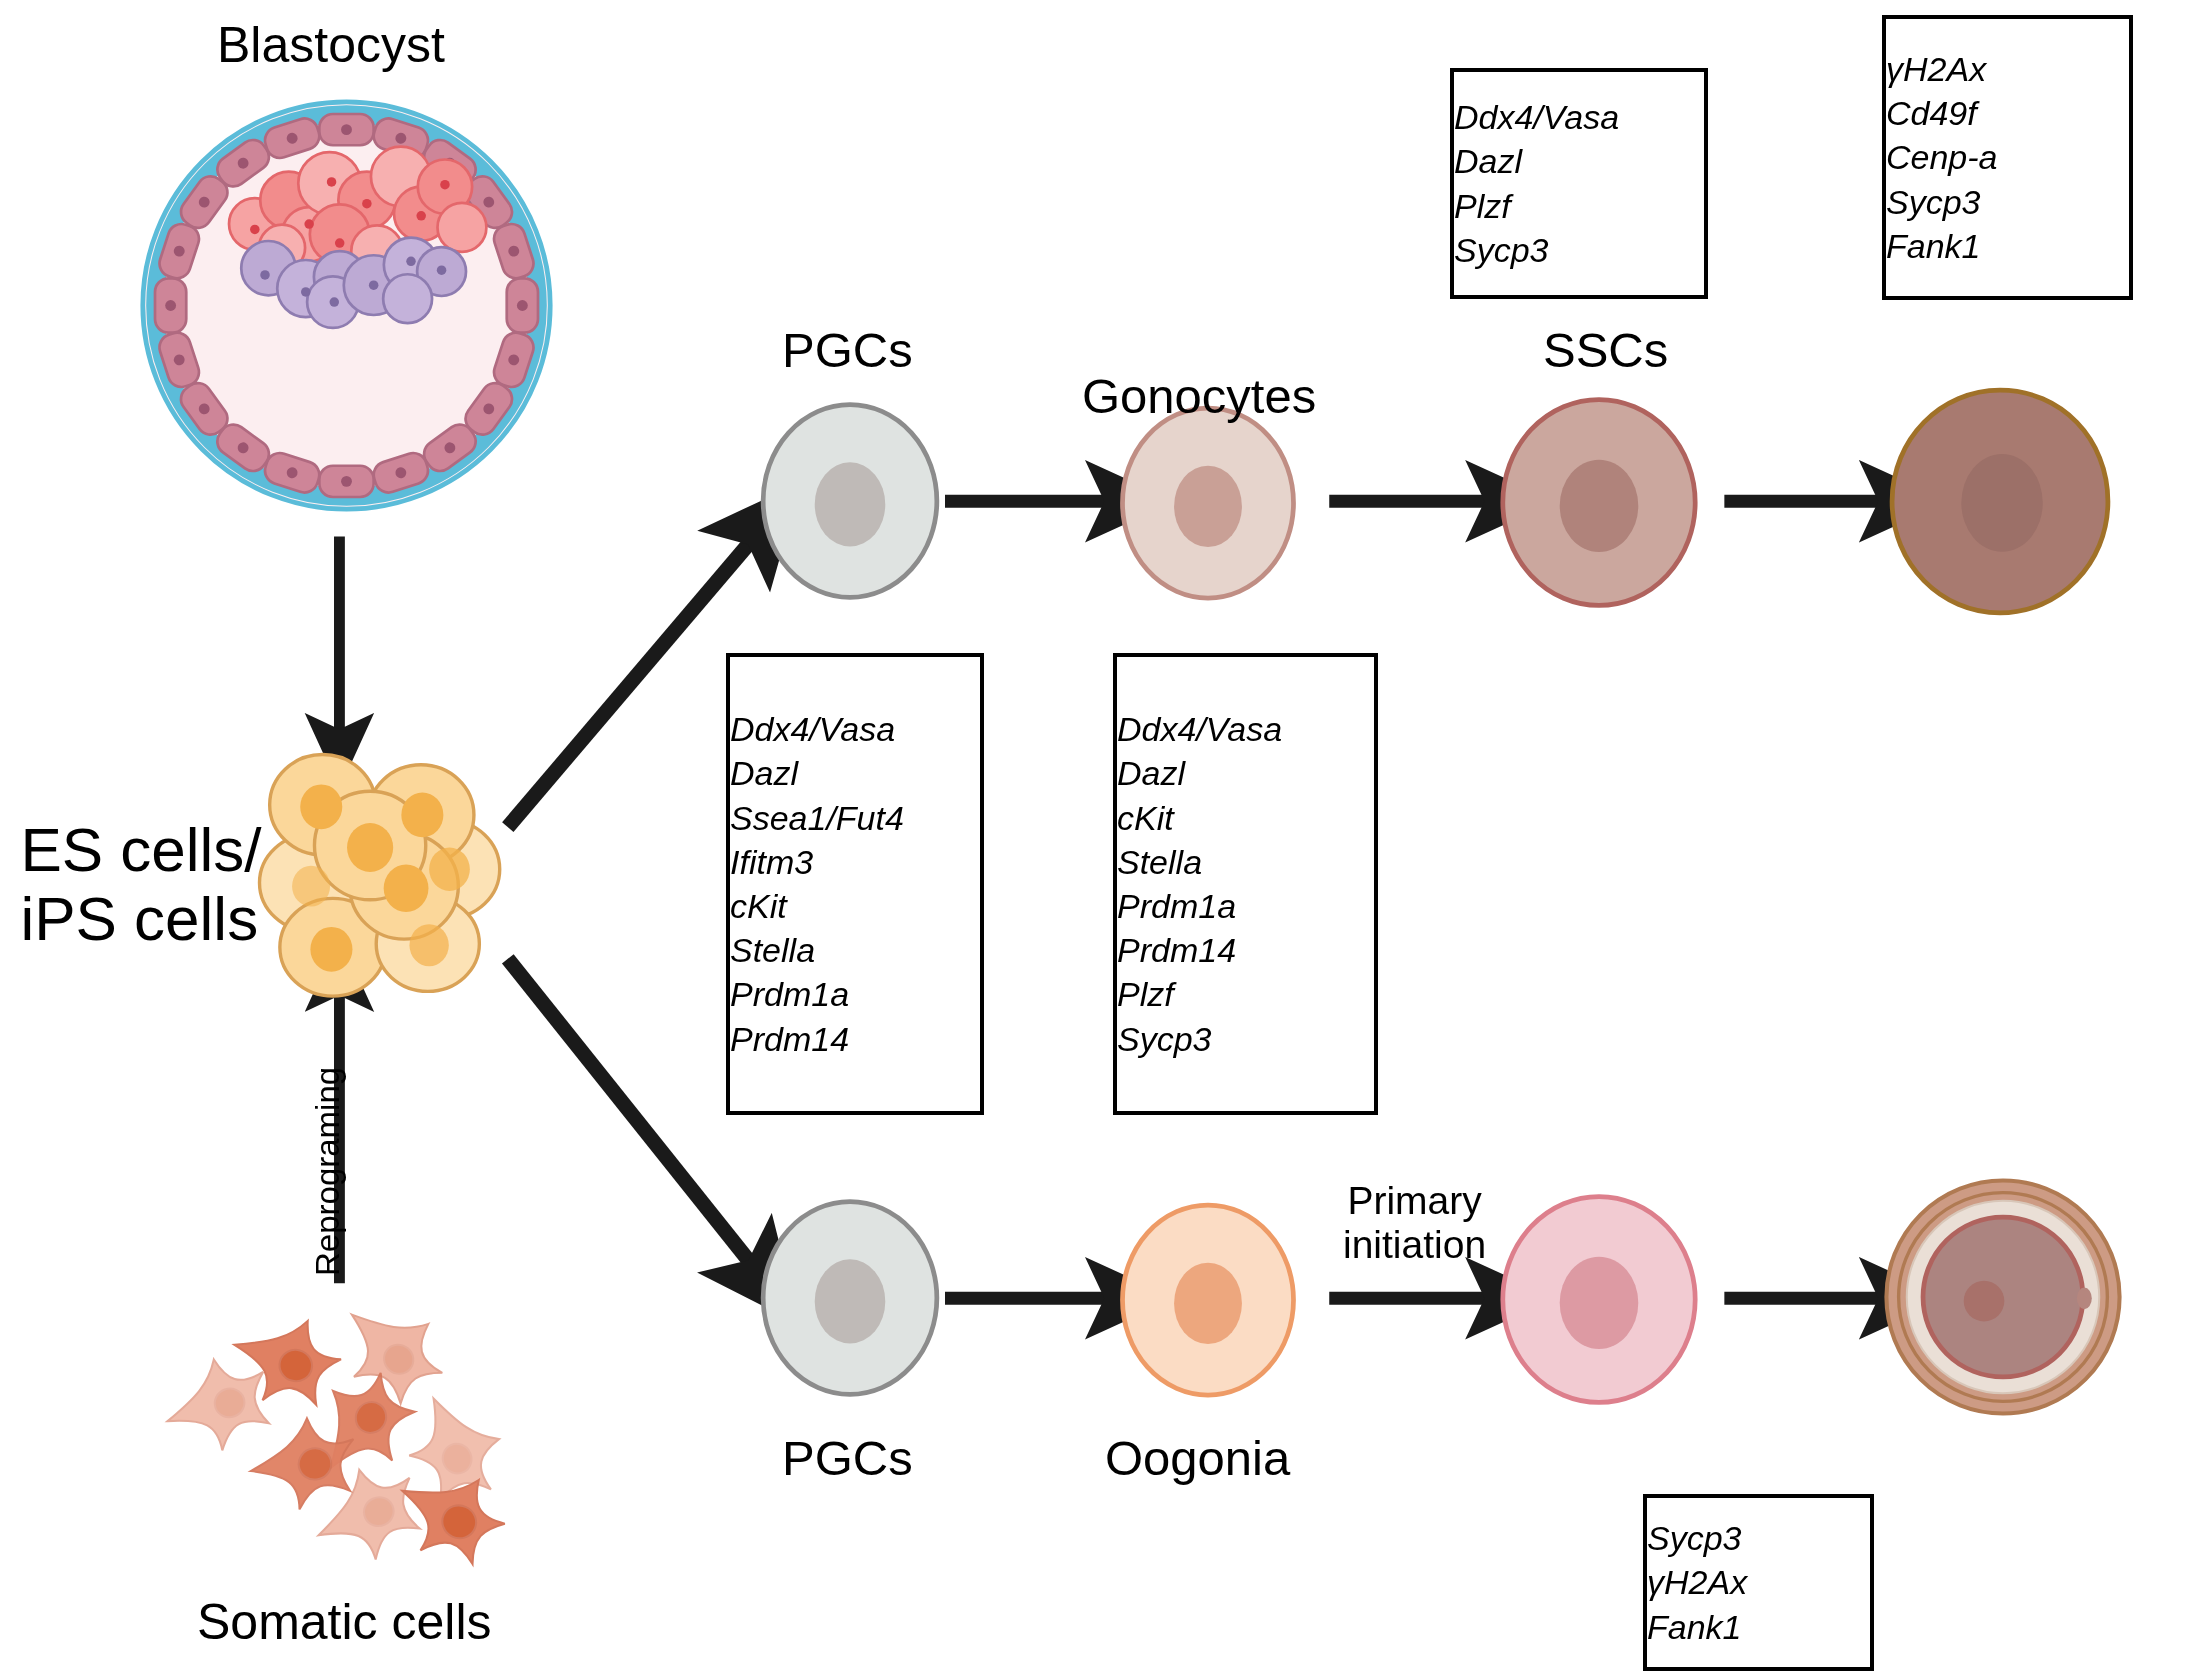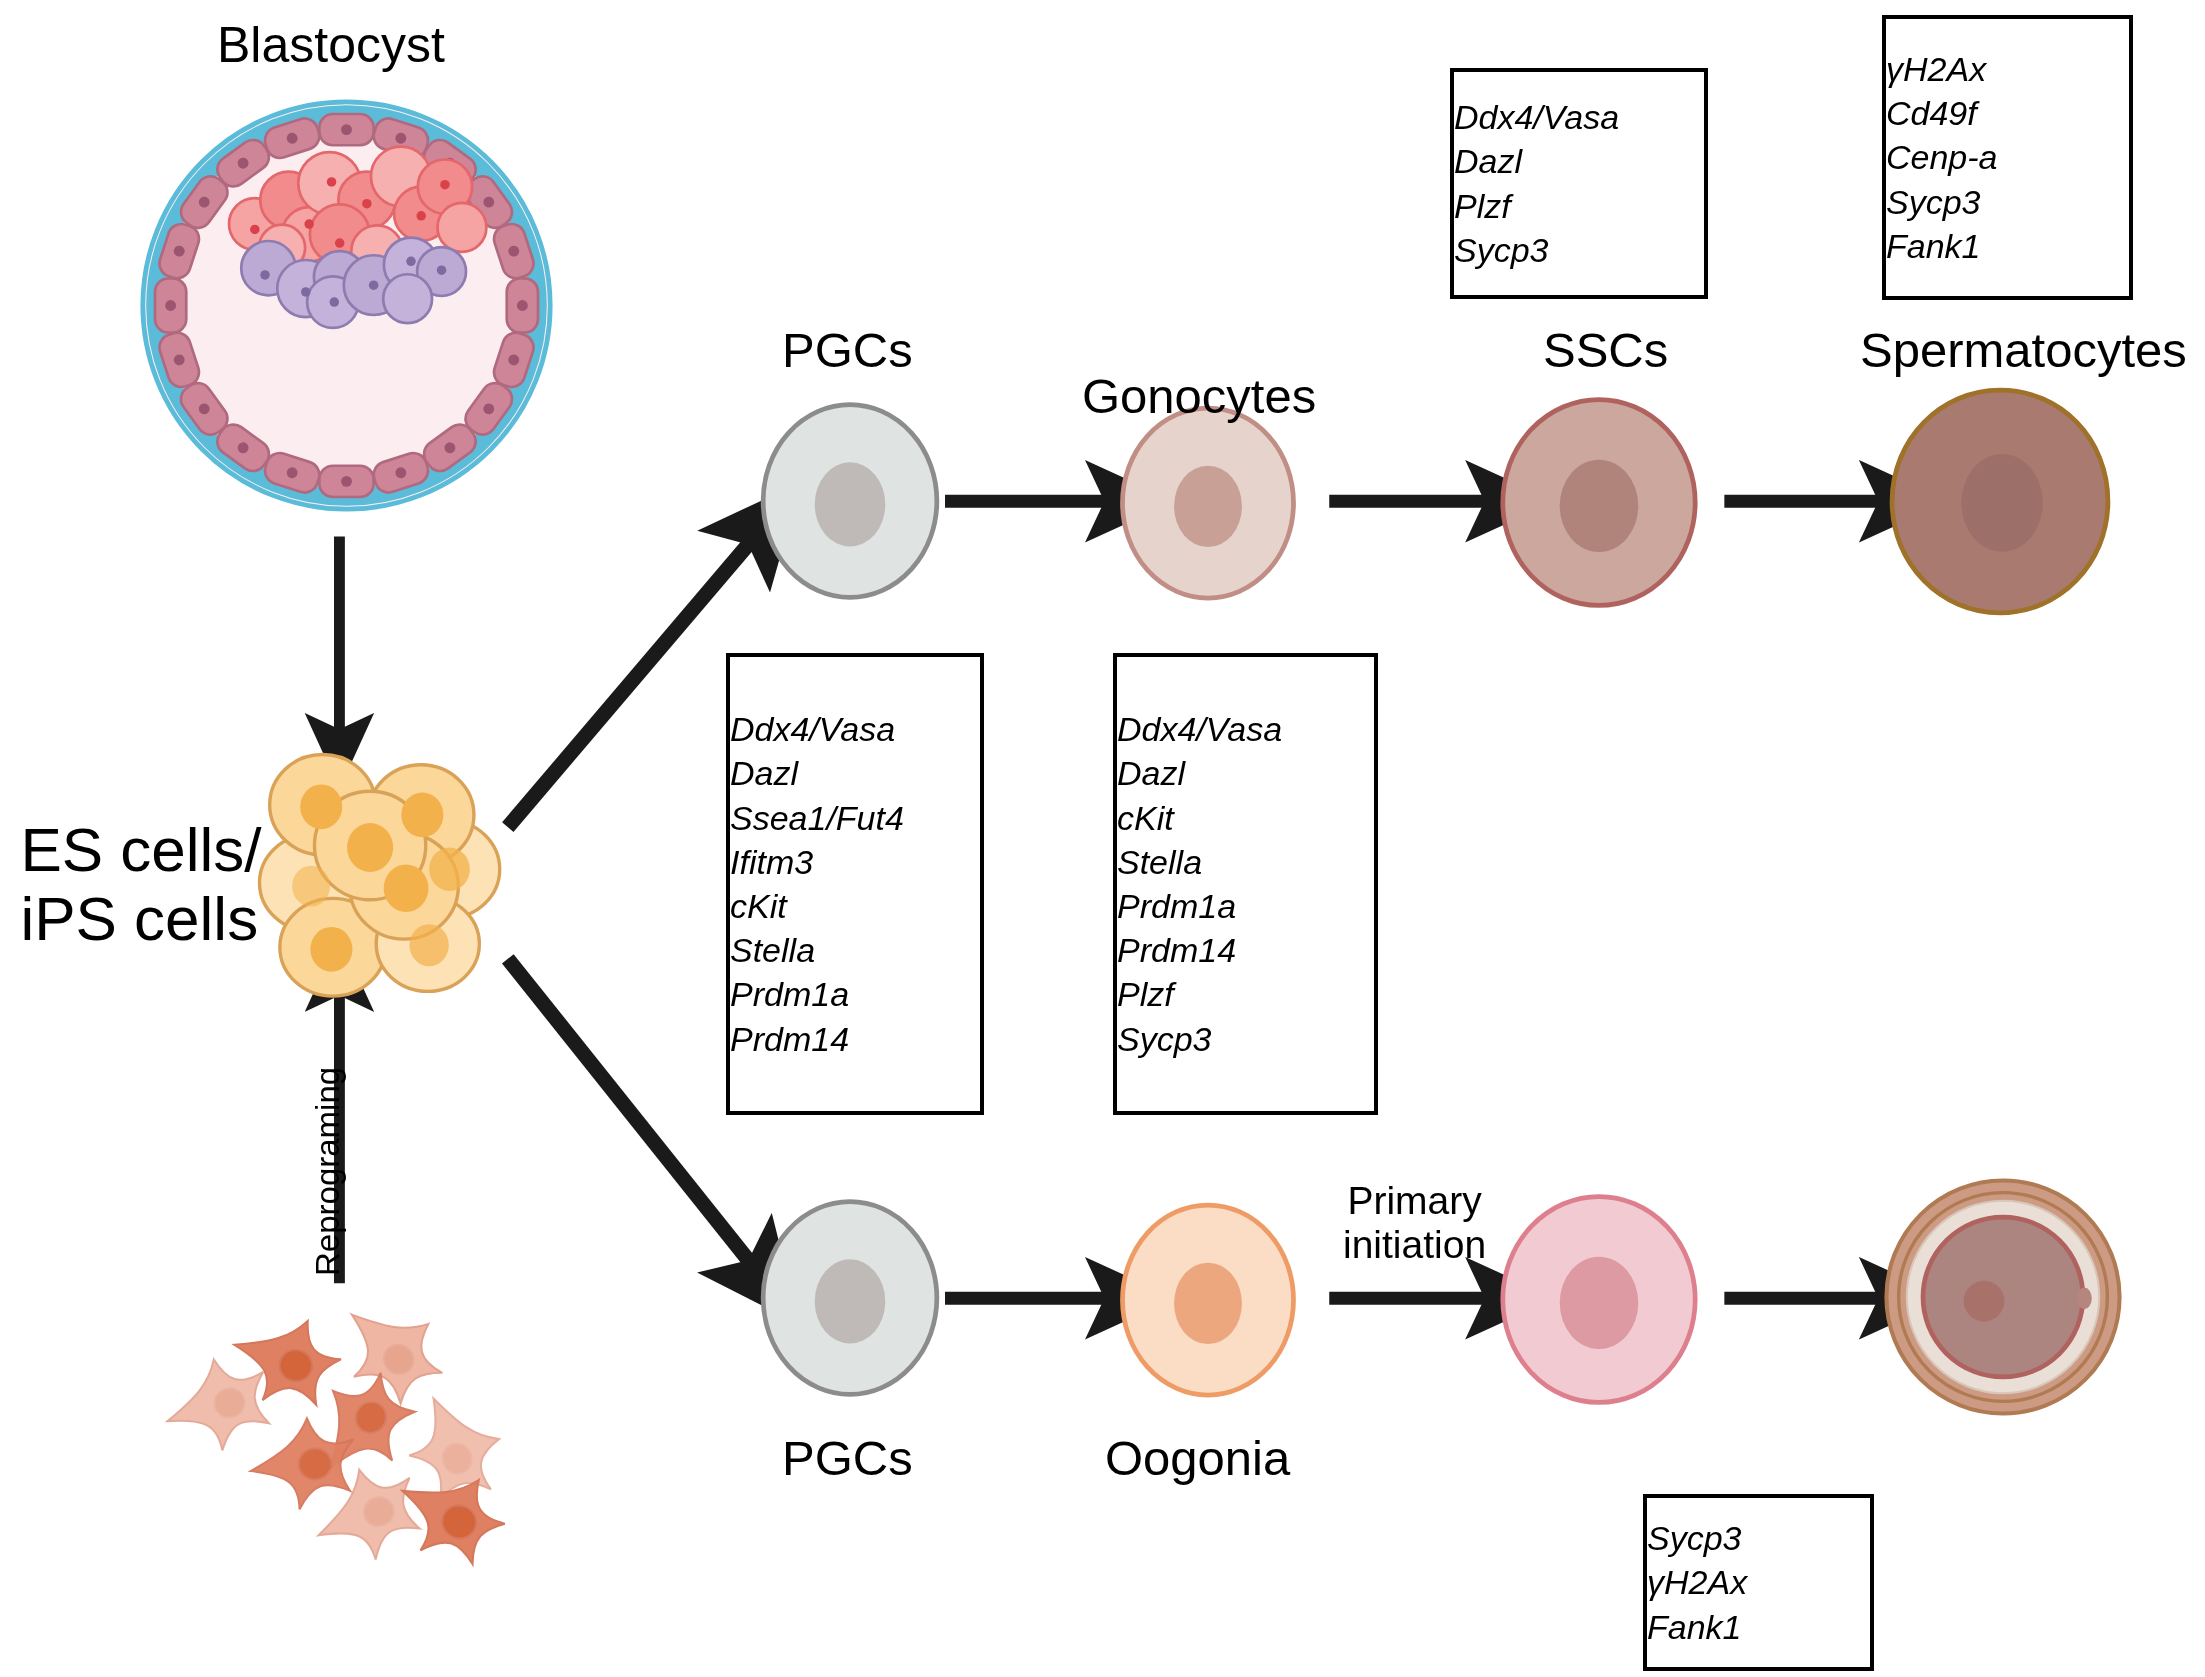--- a/index.html
+++ b/index.html
@@ -253,20 +253,21 @@
         <ellipse cx="0" cy="-4" rx="22" ry="21" fill="#D4643A" opacity="0.5"></ellipse>
       </g>
       <g transform="translate(455,345) rotate(25)" opacity="1">
         <path d="M-95,-10 C-45,-28 -20,-40 0,-72 C8,-36 22,-22 62,-30
                  C36,-8 28,8 44,44 C10,22 -8,24 -34,58 C-28,20 -42,6 -95,-10 Z" fill="#E08062"></path>
         <ellipse cx="0" cy="-4" rx="25" ry="24" fill="#D4643A"></ellipse>
       </g>
     </g>
   </svg>
 
+  <div class="abs lbl" style="left:197px;top:1596px;font-size:50px;">Somatic cells</div>
 
   <svg class="abs" style="left:755px;top:399px;width:190px;height:204px;" viewBox="0 0 280 300">
     <ellipse cx="140" cy="150" rx="128" ry="142" fill="#DFE3E1" stroke="#8C8C8C" stroke-width="7"></ellipse>
     <ellipse cx="140" cy="155" rx="52" ry="62" fill="#BFBAB7"></ellipse>
   </svg>
 
   <svg class="abs" style="left:1113px;top:403px;width:190px;height:200px;" viewBox="0 0 280 294">
     <ellipse cx="140" cy="147" rx="126" ry="140" fill="#E6D4CC" stroke="#C08E84" stroke-width="7"></ellipse>
     <ellipse cx="140" cy="152" rx="50" ry="60" fill="#C9A096"></ellipse>
   </svg>
@@ -302,21 +303,20 @@
     <circle cx="180" cy="180" r="154" fill="#CD9B84" stroke="#B07A52" stroke-width="5"></circle>
     <circle cx="180" cy="180" r="142" fill="#EADFD6" stroke="#D8C6B8" stroke-width="3"></circle>
     <circle cx="180" cy="180" r="118" fill="#AC8480" stroke="#B0635E" stroke-width="7"></circle>
     <circle cx="152" cy="186" r="30" fill="#A8716A"></circle>
     <ellipse cx="300" cy="182" rx="11" ry="16" fill="#B5867E"></ellipse>
   </svg>
 
   <div class="abs lbl" style="left:782px;top:325px;font-size:49px;">PGCs</div>
   <div class="abs lbl" style="left:1082px;top:325px;font-size:49px;margin-top:46px;">Gonocytes</div>
   <div class="abs lbl" style="left:1543px;top:325px;font-size:49px;">SSCs</div>
-  <div class="abs lbl" style="left:1860px;top:325px;font-size:49px;">Spermatocytes</div>
 
   <div class="abs lbl" style="left:782px;top:1433px;font-size:49px;">PGCs</div>
   <div class="abs lbl" style="left:1105px;top:1433px;font-size:49px;">Oogonia</div>
 
   <div class="abs lbl" style="left:1343px;top:1179px;font-size:39px;line-height:1.14;text-align:center;">Primary
 initiation</div>
 
   <div class="marker-box" style="left:1450px;top:68px;width:258px;height:231px;">
       <div class="m">Ddx4/Vasa</div>
       <div class="m">Dazl</div>

